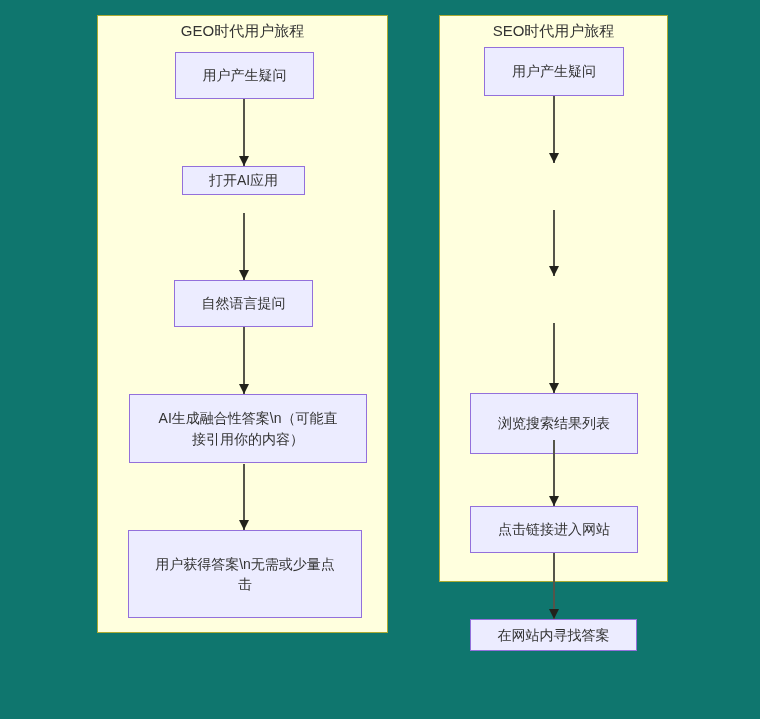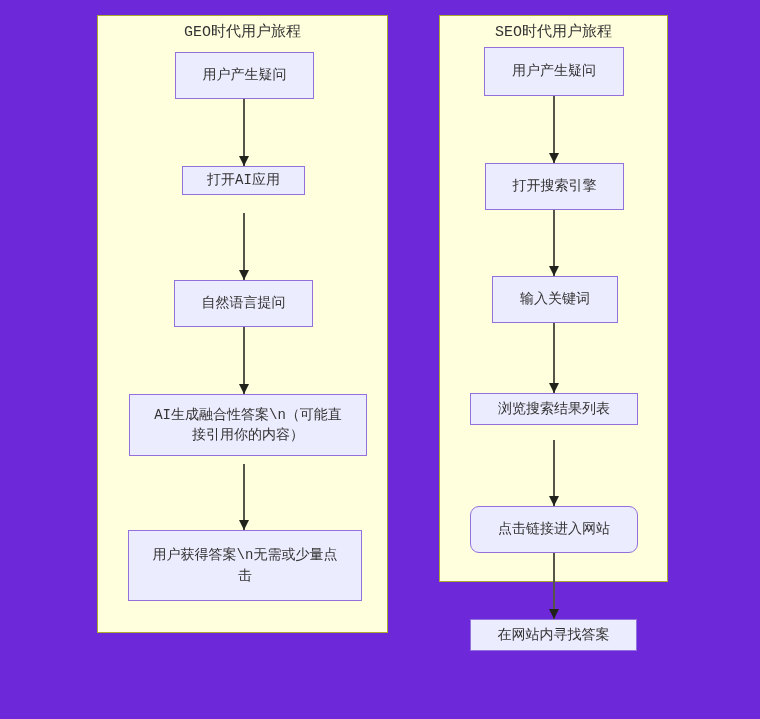--- a/index.html
+++ b/index.html
@@ -8,22 +8,22 @@
     --node-fill:#ececff;
     --node-border:#9370db;
     --text:#333333;
     --edge:#55554a;
     --arrowhead:#22221c;
   }
   html,body{margin:0;padding:0;background:#ffffff;}
   .canvas{
     position:relative;
     width:760px;height:719px;
-    background:#6d28d9;
-    font-family:Liberation Mono, monospace;
+    background:#0f766e;
+    font-family:Liberation Sans, sans-serif;
     color:var(--text);
     overflow:hidden;
   }
   .cluster{
     position:absolute;
     background:var(--cluster-fill);
     border:1px solid var(--cluster-border);
     box-sizing:border-box;
   }
   .cluster-left{left:97px;top:15px;width:291px;height:618px;}
@@ -42,28 +42,28 @@
     display:flex;align-items:center;justify-content:center;
     text-align:center;
     font-size:14px;
     line-height:1.45;
     color:var(--text);
   }
   
   .n-l1{left:175px;top:52px;width:139px;height:47px;}
   .n-l2{left:182px;top:166px;width:123px;height:29px;}
   .n-l3{left:174px;top:280px;width:139px;height:47px;text-align:right;}
-  .n-l4{left:129px;top:394px;width:238px;height:62px;padding:0 24px;}
-  .n-l5{left:128px;top:530px;width:234px;height:71px;padding:0 22px;}
+  .n-l4{left:129px;top:394px;width:238px;height:69px;padding:0 24px;}
+  .n-l5{left:128px;top:530px;width:234px;height:88px;padding:0 22px;}
   
   .n-r1{left:484px;top:47px;width:140px;height:49px;}
   .n-r2{left:485px;top:163px;width:139px;height:47px;}
   .n-r3{left:492px;top:276px;width:126px;height:47px;}
-  .n-r4{left:470px;top:393px;width:168px;height:32px;}
-  .n-r5{left:470px;top:506px;width:168px;height:47px;border-radius:9px;}
+  .n-r4{left:470px;top:393px;width:168px;height:61px;}
+  .n-r5{left:470px;top:506px;width:168px;height:47px;}
   .n-r6{left:470px;top:619px;width:167px;height:32px;}
   
   .edge{
     position:absolute;
     width:1.5px;
     background:var(--edge);
   }
   .edge::after{
     content:"";
     position:absolute;
@@ -104,22 +104,20 @@
   <div class="node n-l3">自然语言提问</div>
   <div class="node n-l4">AI生成融合性答案\n（可能直接引用你的内容）</div>
   <div class="node n-l5">用户获得答案\n无需或少量点击</div>
 
   <div class="edge e-l e-l1"></div>
   <div class="edge e-l e-l2"></div>
   <div class="edge e-l e-l3"></div>
   <div class="edge e-l e-l4"></div>
 
   <div class="node n-r1">用户产生疑问</div>
-  <div class="node n-r2">打开搜索引擎</div>
-  <div class="node n-r3">输入关键词</div>
   <div class="node n-r4">浏览搜索结果列表</div>
   <div class="node n-r5">点击链接进入网站</div>
   <div class="node n-r6">在网站内寻找答案</div>
 
   <div class="edge e-r e-r1"></div>
   <div class="edge e-r e-r2"></div>
   <div class="edge e-r e-r3"></div>
   <div class="edge e-r e-r4"></div>
   <div class="edge e-r e-r5"></div>
 

